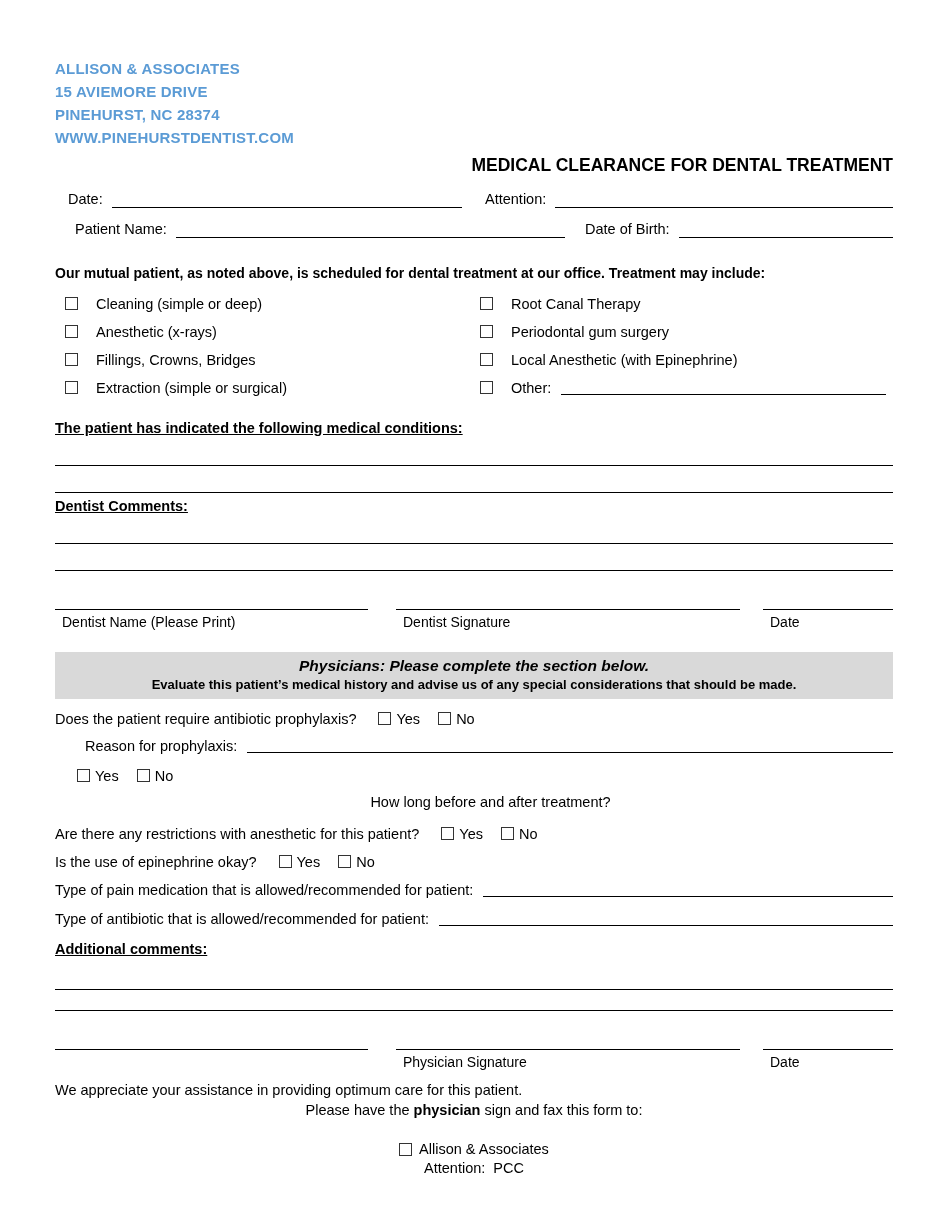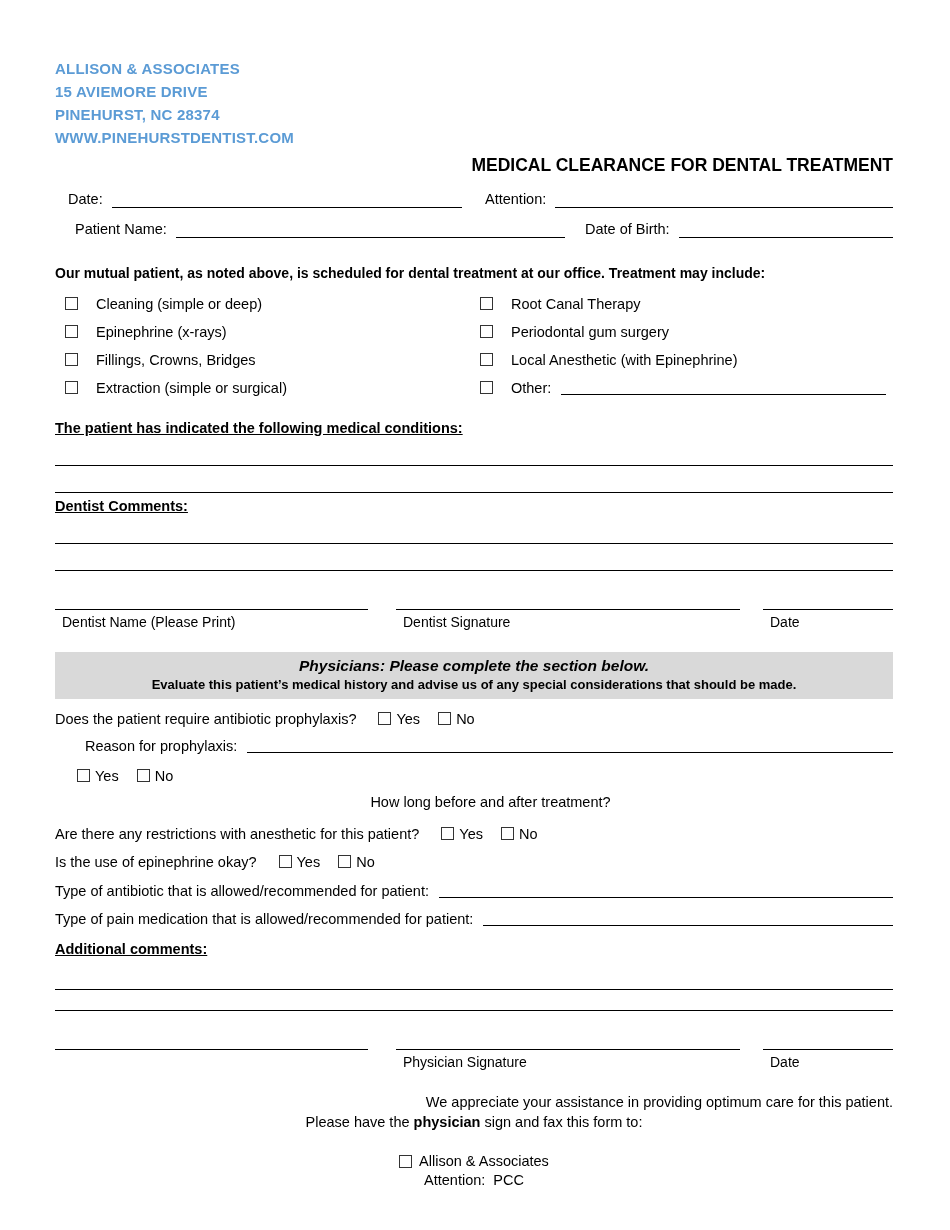--- a/index.html
+++ b/index.html
@@ -72,21 +72,21 @@
   .qa4 { margin-top: 9px; flex-direction: column; }  .qa5 { margin-top: 11px; } .qa6 { margin-top: 9px; }
   .qa7 { margin-top: 10px; } .qa8 { margin-top: 9px; }  .qa9 { margin-top: 11px; }
   .ind1 { padding-left: 30px; }
   .ind2 { padding-left: 33px; }
   .yes-no { display: flex; align-items: center; margin-left: 22px; text-align: center; }
   .yn { display: flex; align-items: center; }
   .yn + .yn { margin-left: 18px; }
   .yn .cb { margin-right: 5px; }
 
   
-  .footer1 { margin-top: 24px; text-align: right; font-size: 14.5px; }
+  .footer1 { margin-top: 12px; text-align: left; font-size: 14.5px; }
   .footer2 { margin-top: 4px; text-align: center; font-size: 14.5px; }
   .footer2 b { font-weight: 700; }
   .fax { margin-top: 23px; display: flex; justify-content: center; align-items: center; font-size: 14.5px; }
   .fax .cb { margin-right: 7px; }
   .attn { margin-top: 3px; text-align: center; font-size: 14.5px; white-space: pre; }
 </style>
 </head>
 <body>
 
 <div class="page">
@@ -126,21 +126,21 @@
     <div class="opt opt-l">
       <span class="cb"></span>
       <span>Cleaning (simple or deep)</span>
     </div>
     <div class="opt">
       <span class="cb"></span>
       <span>Root Canal Therapy</span>
     </div>
     <div class="opt opt-l">
       <span class="cb"></span>
-      <span>Epinephrine (x-rays)</span>
+      <span>Anesthetic (x-rays)</span>
     </div>
     <div class="opt">
       <span class="cb"></span>
       <span>Periodontal gum surgery</span>
     </div>
     <div class="opt opt-l">
       <span class="cb"></span>
       <span>Fillings, Crowns, Bridges</span>
     </div>
     <div class="opt">
@@ -238,26 +238,26 @@
       <span class="yn">
           <span class="cb"></span>
           <span>Yes</span>
         </span>
       <span class="yn">
           <span class="cb"></span>
           <span>No</span>
         </span>
     </span>
   </div>
+  <div class="qa qa8">
+    <span>Type of pain medication that is allowed/recommended for patient:</span>
+    <span class="uline"></span>
+  </div>
   <div class="qa qa7">
     <span>Type of antibiotic that is allowed/recommended for patient:</span>
-    <span class="uline"></span>
-  </div>
-  <div class="qa qa8">
-    <span>Type of pain medication that is allowed/recommended for patient:</span>
     <span class="uline"></span>
   </div>
   <div class="qa qa9 sec-head">Additional comments:</div>
   <div class="rule r5"></div>
   <div class="rule r6"></div>
 
   <div class="sig-row">
     <div class="sig-col sc1">
       <div class="sig-line"></div>
     </div>

